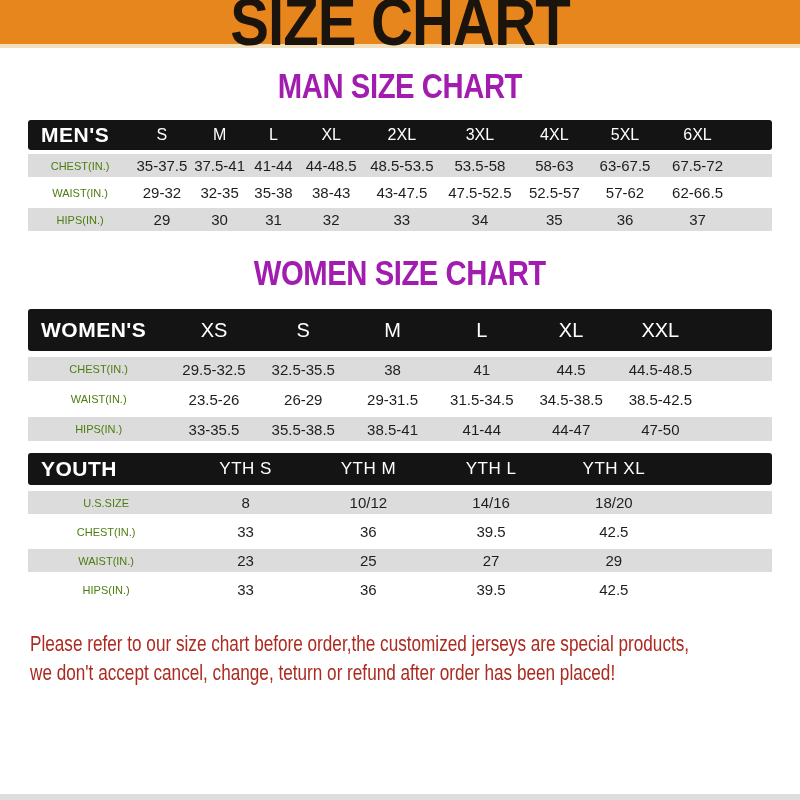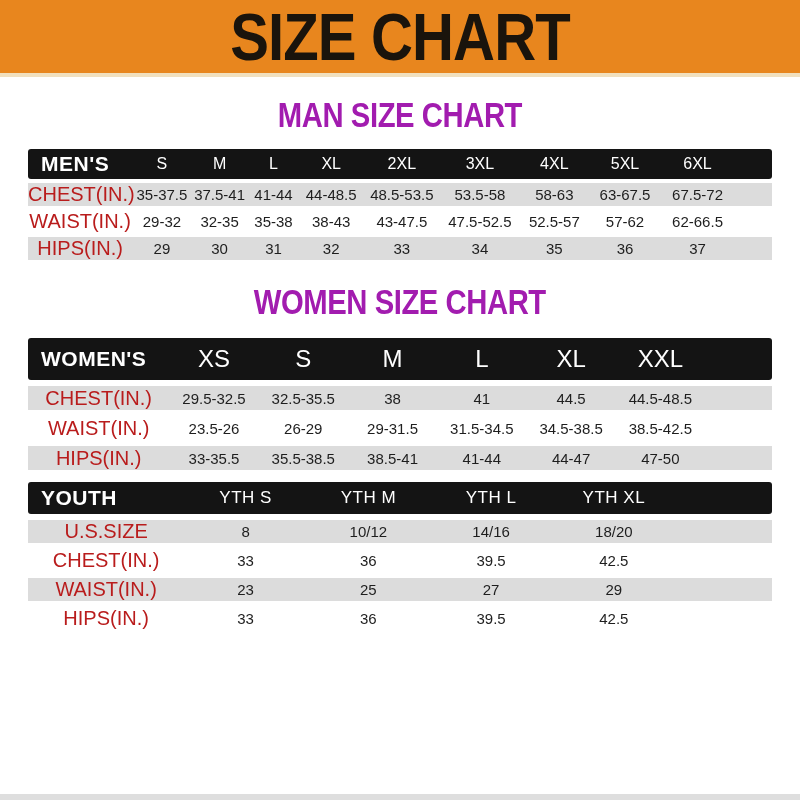--- a/index.html
+++ b/index.html
@@ -6,21 +6,21 @@
   html, body { margin: 0; padding: 0; }
   body {
     width: 800px; height: 800px;
     background: #ffffff;
     font-family: "Liberation Sans", sans-serif;
   }
   .page { position: relative; width: 800px; height: 800px; overflow: hidden; background: #fff; }
 
   
   .banner {
-    height: 77px;
+    height: 48px;
     background: var(--banner-orange, #E8861E);
     border-bottom: 4px solid #F1E0BE;
     display: flex; align-items: center; justify-content: center;
   }
   .banner-title {
     display: inline-block;
     font-weight: bold;
     font-size: 66px;
     line-height: 1;
     color: #1A140C;
@@ -56,30 +56,30 @@
   .size-table thead th:first-child { border-radius: 3px 0 0 3px; margin-left: 20px; }
   .size-table thead th:last-child  { border-radius: 0 3px 3px 0; }
   .size-table tbody tr:nth-child(odd)  { background: var(--row-gray, #DCDCDC); }
   .size-table tbody tr:nth-child(even) { background: #ffffff; }
   .size-table td {
     text-align: center;
     font-size: 15px;
     color: #1E1E1E;
     padding: 0;
   }
-  .size-table td.row-label { font-size: 20px; color: #b91c1c; }
+  .size-table td.row-label { font-size: 11px; color: #4d7c0f; }
 
   .t0 { border-spacing: 0 4px; }
   .t0 thead tr { height: 30px; }
   .t0 thead th { font-size: 16px; }
   .t0 tbody tr { height: 23px; }
 
   .t1 { border-spacing: 0 6px; }
   .t1 thead tr { height: 42px; }
-  .t1 thead th { font-size: 24px; }
+  .t1 thead th { font-size: 20px; }
   .t1 tbody tr { height: 24px; }
 
   .t2 { border-spacing: 0 6px; }
   .t2 thead tr { height: 32px; }
   .t2 thead th { font-size: 17px; letter-spacing: 0.5px; }
   .t2 tbody tr { height: 23px; }
 
   .size-table th.corner {
     text-align: left;
     padding-left: 13px;
@@ -293,15 +293,19 @@
             <td>33</td>
             <td>36</td>
             <td>39.5</td>
             <td>42.5</td>
             <td></td>
           </tr>
         </tbody>
       </table>
     </main>
 
+  <footer class="disclaimer">
+    <p>Please refer to our size chart before order,the customized jerseys are special products,</p>
+    <p>we don't accept cancel, change, teturn or refund after order has been placed!</p>
+  </footer>
 
   <div class="bottom-strip"></div>
 </div>
 
 </body></html>

